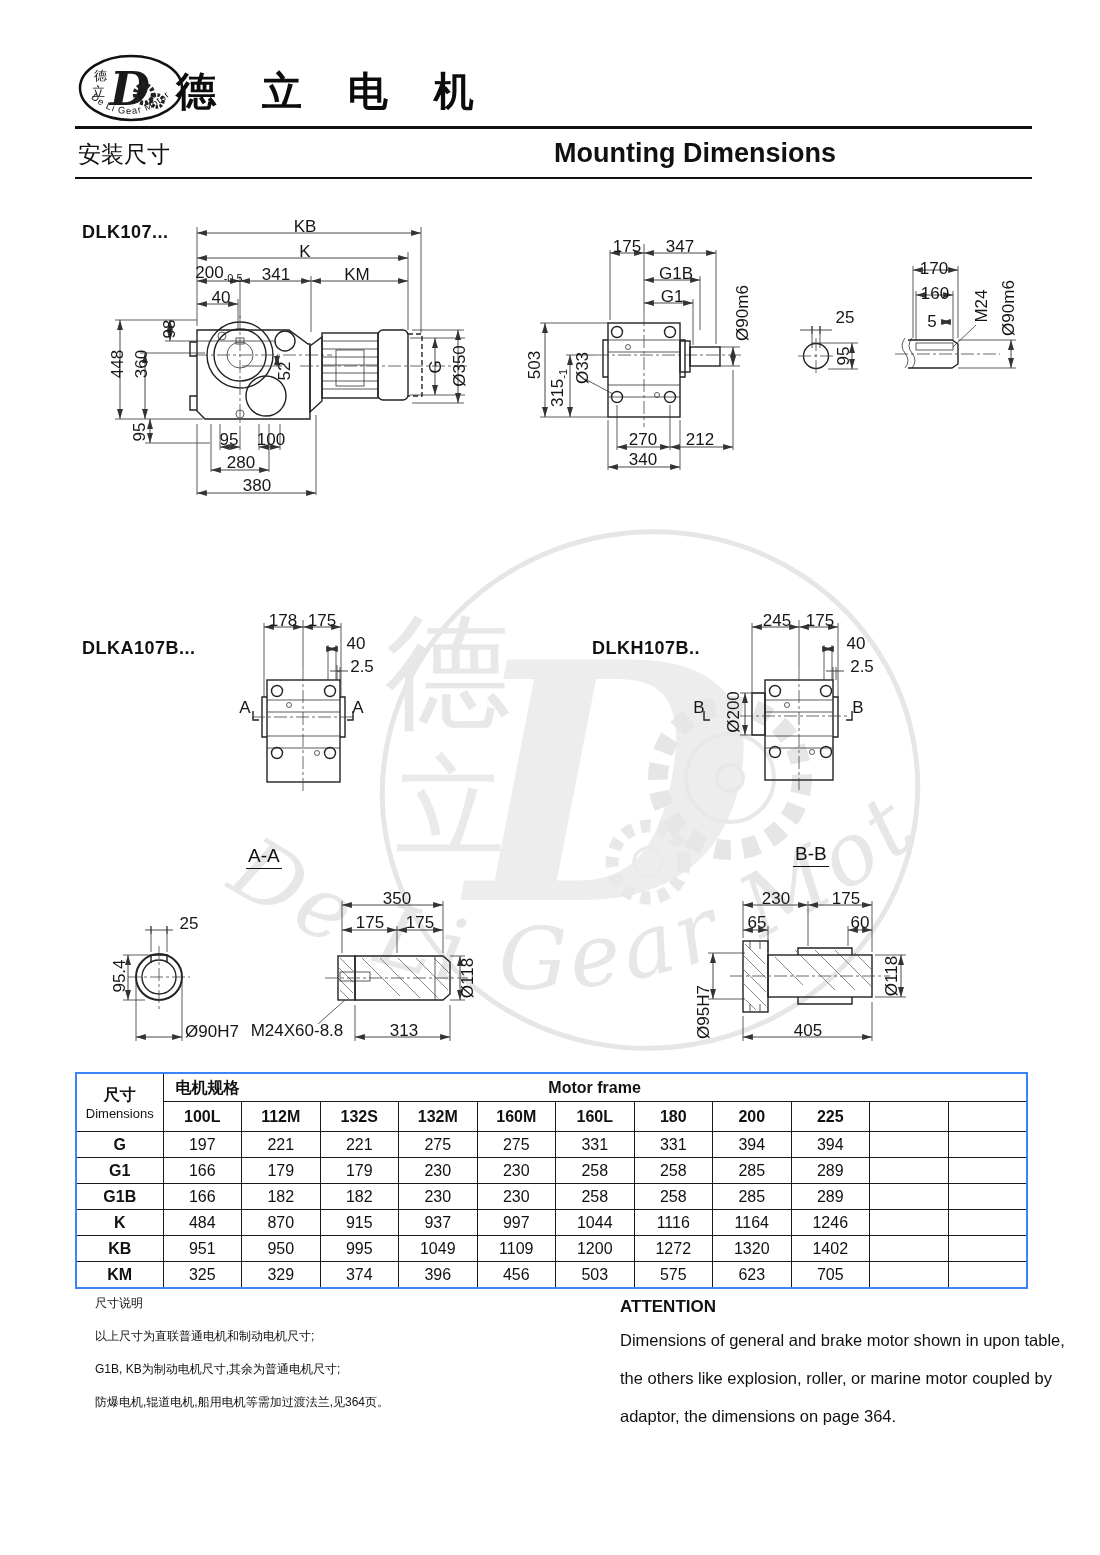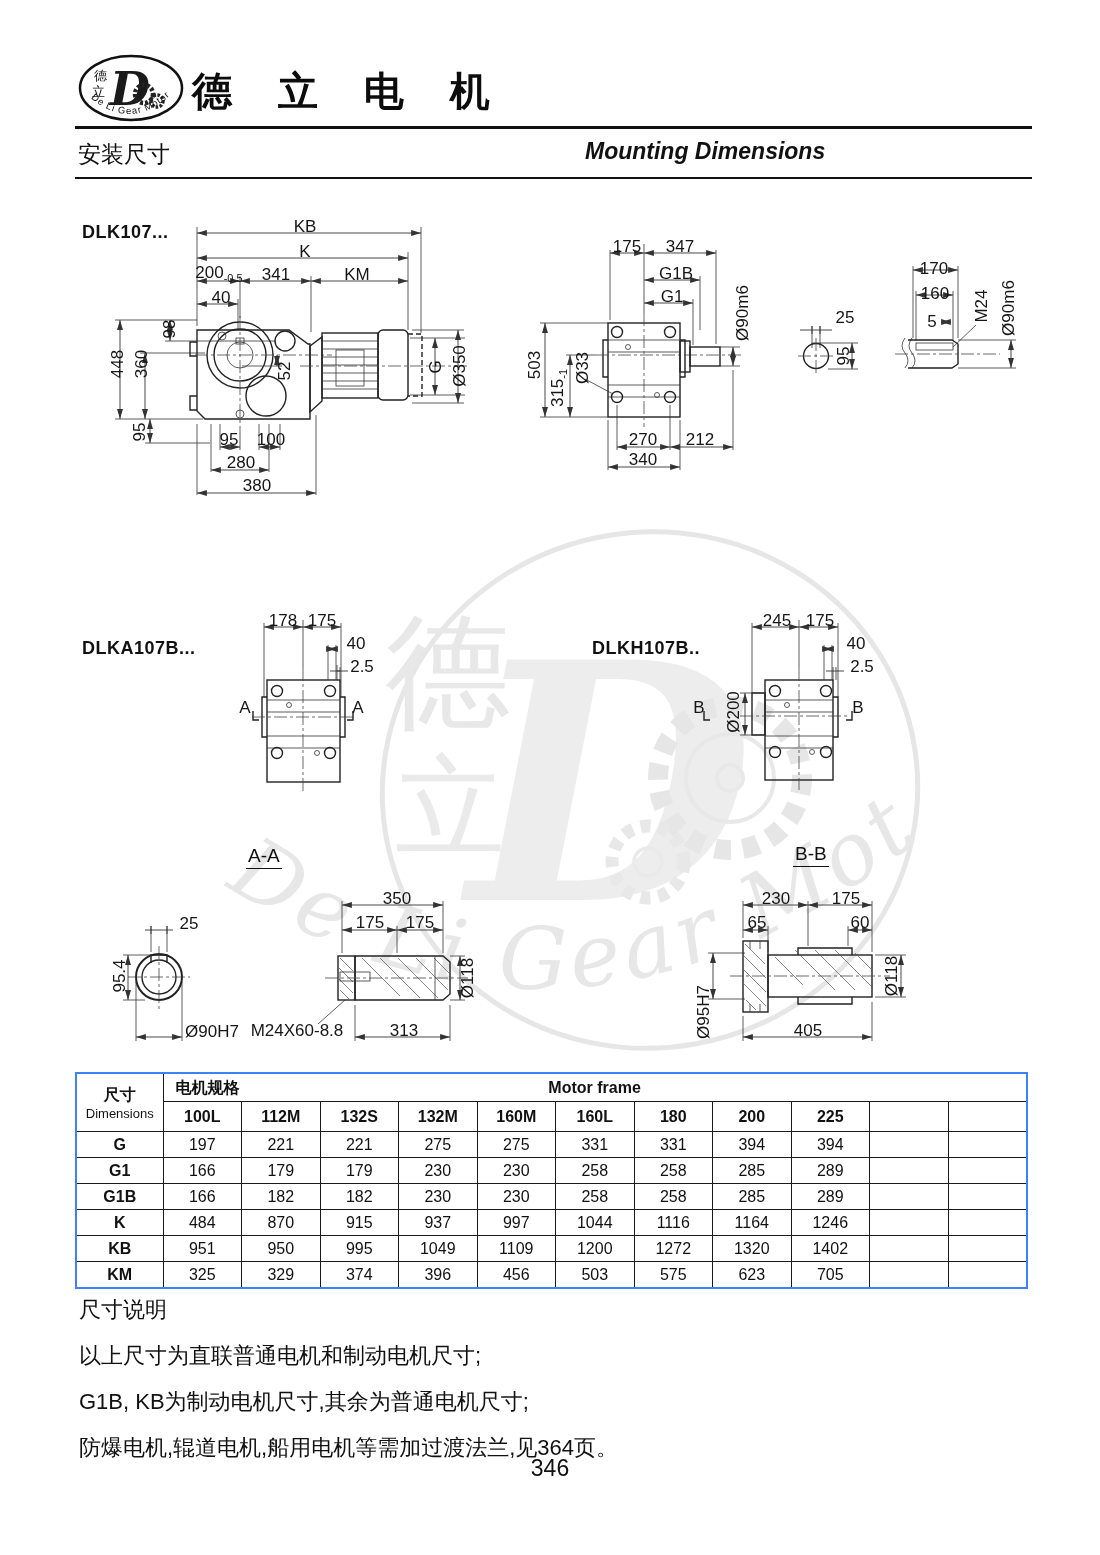--- a/index.html
+++ b/index.html
@@ -14,37 +14,37 @@
   svg .dsh{stroke-dasharray:5 3;}
   svg .hat{stroke:#555;stroke-width:.7;}
   .wm{top:0;}
   .dim{position:absolute;transform:translate(-50%,-50%);font-size:17px;line-height:1;
        white-space:nowrap;color:#161616;z-index:3;}
   .dim.v{transform:translate(-50%,-50%) rotate(-90deg);}
   .dim .sub{font-size:11px;vertical-align:-4px;}
   .lbl-model{position:absolute;font-weight:700;font-size:18px;z-index:3;letter-spacing:.5px;}
   .lbl-sec{position:absolute;font-size:19px;z-index:3;border-bottom:1.6px solid #111;padding:0 2px 1px 2px;}
   .rule{position:absolute;background:#111;z-index:3;}
-  .brand{position:absolute;left:192px;top:64px;font-family:"DejaVu Serif",serif;font-weight:700;
+  .brand{position:absolute;left:176px;top:64px;font-family:"DejaVu Serif",serif;font-weight:700;
          font-size:40px;letter-spacing:16px;color:#0c0c0c;z-index:3;}
   .sec-title-cn{position:absolute;left:78px;top:139px;font-size:23px;z-index:3;}
-  .sec-title-en{position:absolute;left:585px;top:138px;font-size:23px;font-weight:700;z-index:3;font-style:italic;}
+  .sec-title-en{position:absolute;left:554px;top:138px;font-size:27px;font-weight:700;z-index:3;}
   .page-table{position:absolute;left:75px;top:1072px;width:951px;border-collapse:collapse;
               table-layout:fixed;border:2px solid #3b82f6;z-index:3;background:transparent;}
   .page-table th,.page-table td{border:1px solid #1a1a1a;text-align:center;padding:0;
               font-size:16px;color:#111;font-weight:400;overflow:hidden;}
   .page-table thead th{font-weight:700;}
   .page-table thead tr:last-child th{height:29px;border-bottom:1.8px solid #1a1a1a;}
   .page-table tbody td{height:25px;}
   td.rl,th.fr{font-weight:700;}
   th.c0 .cn{font-size:16px;font-weight:600;}
   th.c0 .en{font-size:13px;font-weight:400;}
   th.merged{position:relative;height:27px;font-weight:400;}
   th.merged .spec{position:absolute;left:12px;top:50%;transform:translateY(-50%);font-weight:700;font-size:16px;}
-  .notes-cn{position:absolute;left:79px;top:1295px;font-size:22px;z-index:3;}
+  .notes-cn{position:absolute;left:95px;top:1295px;font-size:12px;z-index:3;}
   .notes-cn div{margin-bottom:16px;}
   .notes-en{position:absolute;left:620px;top:1297px;font-size:16.5px;z-index:3;}
   .notes-en .t{font-weight:700;font-size:17px;margin-bottom:14px;}
   .notes-en div{margin-bottom:19px;}
   .page-num{position:absolute;left:0;right:0;top:1455px;text-align:center;font-size:23px;z-index:3;}
   .logo{top:52px;left:76px;}
 </style>
 </head>
 <body>
 
@@ -506,15 +506,20 @@
         </tr>
       </tbody>
   </table>
 
   <div class="notes-cn">
     <div>尺寸说明</div>
     <div>以上尺寸为直联普通电机和制动电机尺寸;</div>
     <div>G1B, KB为制动电机尺寸,其余为普通电机尺寸;</div>
     <div>防爆电机,辊道电机,船用电机等需加过渡法兰,见364页。</div>
   </div>
-
-  <div class="page-num">346</div>
+  <div class="notes-en">
+    <div class="t">ATTENTION</div>
+    <div>Dimensions of general and brake motor shown in upon table,</div>
+    <div>the others like explosion, roller, or marine motor coupled by</div>
+    <div>adaptor, the dimensions on page 364.</div>
+  </div>
+
 </div>
 
 </body></html>

